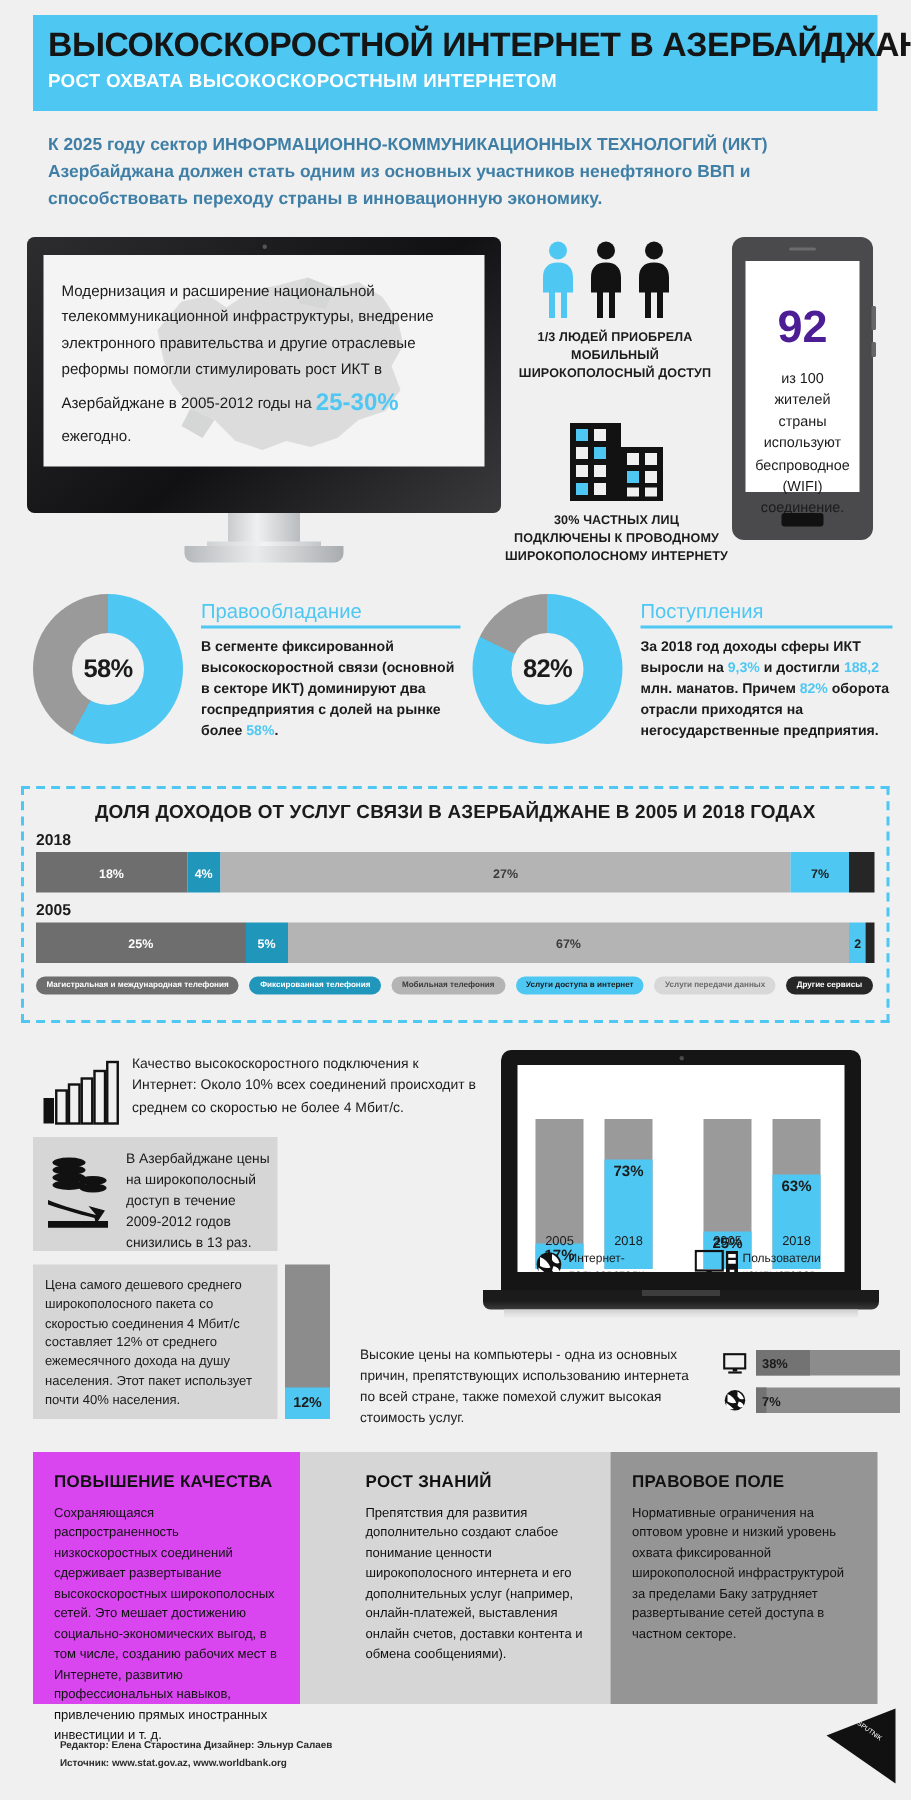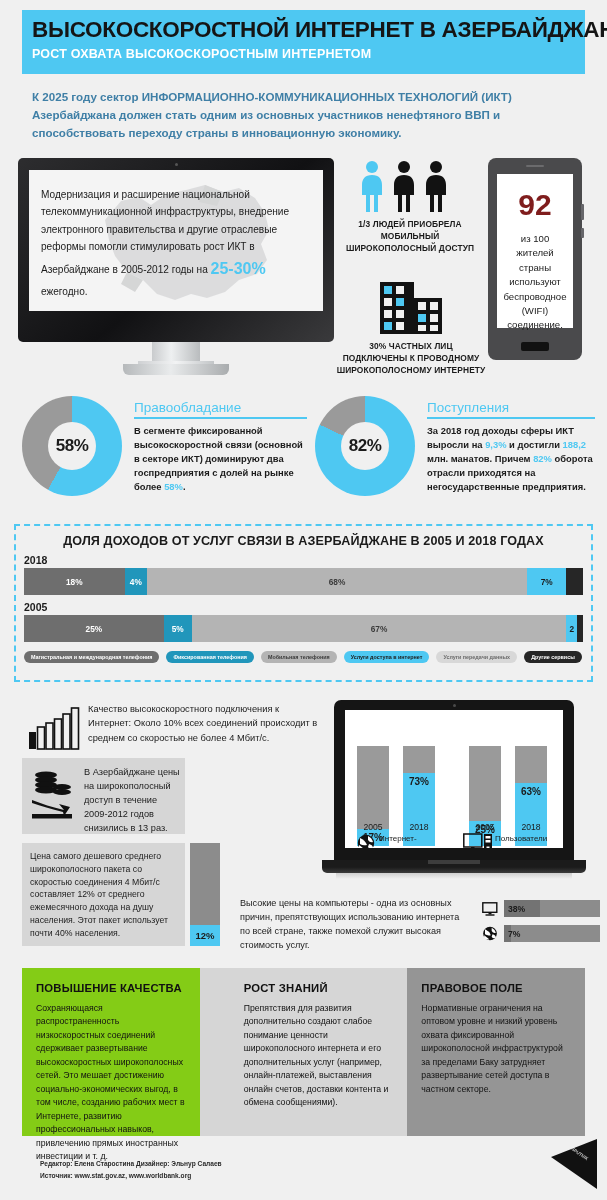--- a/index.html
+++ b/index.html
@@ -67,21 +67,21 @@
   
   .phone { position:absolute; left:488px; top:158px; width:94px; height:202px;
     background:#4a4a4c; border-radius:8px; }
   .phone-scr { position:absolute; left:9px; top:16px; width:76px; height:154px; background:#fff; }
   .phone-btn { position:absolute; left:50%; margin-left:-14px; bottom:9px; width:28px; height:9px;
     background:#111; border-radius:2px; }
   .phone-spk { position:absolute; left:50%; margin-left:-9px; top:7px; width:18px; height:2px;
     background:#6b6b6d; border-radius:1px; }
   .phone-side { position:absolute; right:-2px; top:46px; width:3px; height:16px; background:#66666a; border-radius:1px;}
   .phone-side2 { position:absolute; right:-2px; top:70px; width:3px; height:10px; background:#66666a; border-radius:1px;}
-  .phone-num { text-align:center; font-size:30px; font-weight:bold; color:#7f1d1d; margin-top:16px; line-height:1; }
+  .phone-num { text-align:center; font-size:30px; font-weight:bold; color:#4c1d95; margin-top:30px; line-height:1; }
   .phone-txt { text-align:center; font-size:9.6px; color:#1b1b1b; line-height:1.5; margin-top:12px; padding:0 5px; font-weight:normal;}
   
   .donut-wrap { position:absolute; top:396px; height:112px; }
   .donut { position:absolute; width:100px; height:100px; border-radius:50%; }
   .donut-hole {
     position:absolute; left:26px; top:26px; width:48px; height:48px; border-radius:50%;
     background:#f0f0f0; display:flex; align-items:center; justify-content:center;
     font-size:17px; font-weight:bold; color:#1b1b1b; letter-spacing:-.5px;
   }
   .d-title { font-size:13.5px; color:#4ec8f2; font-weight:normal; }
@@ -138,21 +138,21 @@
     font-size:9.1px; color:#1b1b1b; line-height:1.55; font-weight:normal; }
   .hp-row { position:absolute; display:flex; align-items:center; gap:6px; }
   .hp-bar { width:96px; height:17px; background:#8c8c8c; position:relative; }
   .hp-bar .fill { position:absolute; left:0; top:0; height:100%; background:#737373;
     display:flex; align-items:center; padding-left:4px; font-size:8.6px; font-weight:bold; color:#1b1b1b; }
   
   .panels { position:absolute; left:22px; top:968px; width:563px; height:168px; display:flex; }
   .panel { flex:1; padding:14px 14px 0 14px; }
   .panel h3 { font-size:11.3px; font-weight:bold; color:#111; margin-bottom:8px; letter-spacing:.2px; }
   .panel p { font-size:8.7px; line-height:1.55; color:#111; font-weight:normal; }
-  .p1 { background:#84cc16; }
+  .p1 { background:#d946ef; }
   .p2 { background:#d6d6d6;padding-left:44px; }
   .p3 { background:#959595; }
   
   .footer { position:absolute; left:40px; top:1158px; font-size:6.6px; color:#2b2b2b; line-height:1.85; font-weight:bold; }
   .logo { position:absolute; right:8px; top:1135px; width:58px; height:58px; }
 </style>
 </head>
 <body>
 
 <div class="header">
@@ -252,21 +252,21 @@
     </div>
   </div>
 </div>
 
 <div class="barblock">
   <div class="bb-title">ДОЛЯ ДОХОДОВ ОТ УСЛУГ СВЯЗИ В АЗЕРБАЙДЖАНЕ В 2005 И 2018 ГОДАХ</div>
   <div class="bb-year">2018</div>
   <div class="bb-bar" id="bar2018">
       <div class="bb-seg" style="flex: 18 0 0px; background: rgb(110, 110, 110); color: rgb(255, 255, 255);">18%</div>
       <div class="bb-seg" style="flex: 4 0 0px; background: rgb(33, 150, 187); color: rgb(255, 255, 255);">4%</div>
-      <div class="bb-seg" style="flex: 68 0 0px; background: rgb(180, 180, 180); color: rgb(59, 59, 59);">68%</div>
+      <div class="bb-seg" style="flex: 68 0 0px; background: rgb(180, 180, 180); color: rgb(59, 59, 59);">27%</div>
       <div class="bb-seg" style="flex: 7 0 0px; background: rgb(78, 200, 242); color: rgb(27, 27, 27);">7%</div>
       <div class="bb-seg" style="flex: 3 0 0px; background: rgb(38, 38, 38); color: rgb(255, 255, 255);"></div>
     </div>
   <div class="bb-year">2005</div>
   <div class="bb-bar" id="bar2005">
       <div class="bb-seg" style="flex: 25 0 0px; background: rgb(110, 110, 110); color: rgb(255, 255, 255);">25%</div>
       <div class="bb-seg" style="flex: 5 0 0px; background: rgb(33, 150, 187); color: rgb(255, 255, 255);">5%</div>
       <div class="bb-seg" style="flex: 67 0 0px; background: rgb(180, 180, 180); color: rgb(59, 59, 59);">67%</div>
       <div class="bb-seg" style="flex: 2 0 0px; background: rgb(78, 200, 242); color: rgb(27, 27, 27);">2</div>
       <div class="bb-seg" style="flex: 1 0 0px; background: rgb(38, 38, 38); color: rgb(255, 255, 255);"></div>

